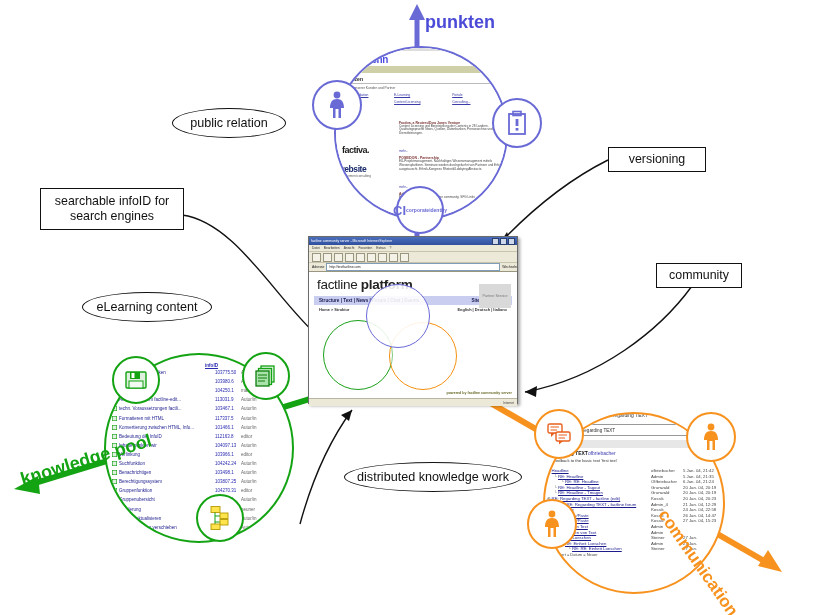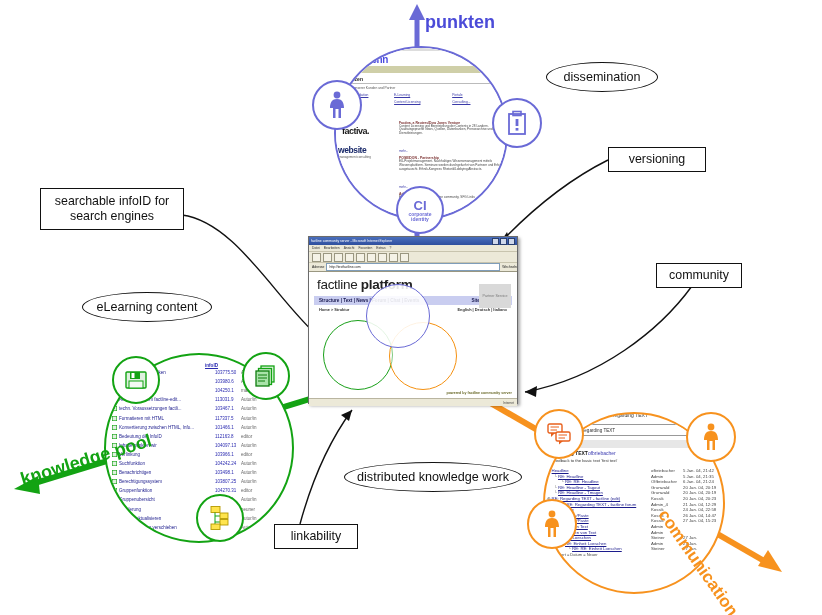--- a/index.html
+++ b/index.html
@@ -70,21 +70,21 @@
   .tc-logo .txt span{color:#8a8a8a;}
   .tc-menu{display:flex;gap:5px;justify-content:flex-end;padding-right:10px;font-size:3.4px;color:#7a2f2f;}
   .tc-band{height:7px;background:#cfcfa8;margin-top:1px;}
   .tc-body{padding:3px 10px 0 14px;}
   .tc-h{font-size:5px;font-weight:bold;color:#222;border-bottom:.5px solid #bbb;padding-bottom:1px;}
   .tc-sub{font-size:3.3px;color:#555;margin-top:2px;}
   .tc-links{display:flex;flex-wrap:wrap;margin-top:3px;}
   .tc-links a{width:33%;font-size:3.3px;color:#3a3aa8;text-decoration:underline;margin-bottom:2.5px;}
   .tc-gs{font-size:3.2px;color:#666;margin-top:2px;}
   .tc-two{display:flex;gap:5px;margin-top:2px;}
-  .tc-brands{width:58px;}
+  .tc-brands{width:58px;margin-top:19px;}
   .tc-brand1{font-size:9px;font-weight:bold;color:#1a1a1a;letter-spacing:-.5px;margin:5px 0 0 6px;}
   .tc-brand2{font-size:8.5px;font-weight:bold;color:#1a2a6a;letter-spacing:-.4px;margin:9px 0 0 2px;}
   .tc-brand3{font-size:3px;color:#555;margin:0 0 0 3px;}
   .tc-col{flex:1;}
   .tc-col h5{margin:0;font-size:3.4px;color:#7a2f2f;}
   .tc-col p{margin:0 0 2px 0;font-size:3.1px;color:#444;line-height:1.25;}
   .tc-col a{font-size:3px;color:#3a3aa8;}
   .tc-abo{font-size:3.2px;color:#777;margin:3px 0 0 8px;}
 
   
@@ -242,21 +242,21 @@
 
   <div class="node blue" style="left:492px;top:98px;width:46px;height:46px;">
     <svg width="20" height="26" viewBox="0 0 20 26">
       <rect x="2" y="4" width="16" height="20" fill="none" stroke="#6a6ad6" stroke-width="1.8"></rect>
       <rect x="6" y="1.5" width="8" height="4" fill="none" stroke="#6a6ad6" stroke-width="1.6"></rect>
       <rect x="8.6" y="9" width="2.8" height="7" fill="#6a6ad6"></rect>
       <rect x="8.6" y="18" width="2.8" height="2.6" fill="#6a6ad6"></rect>
     </svg>
   </div>
 
-  <div class="node blue" style="left:396px;top:186px;width:44px;height:44px;flex-direction:column;line-height:1;">
+  <div class="node blue" style="left:396px;top:186px;width:44px;height:44px;line-height:1;">
     <div style="font-size:13px;font-weight:bold;color:#6a6ad6;">CI</div>
     <div style="font-size:5px;font-weight:bold;color:#6a6ad6;">corporate</div>
     <div style="font-size:5px;font-weight:bold;color:#6a6ad6;">identity</div>
   </div>
 
   <div id="browser">
     <div id="bw-title">
       <div class="t">factline community server - Microsoft Internet Explorer</div>
       <div class="btns">
         <i></i>
@@ -622,36 +622,33 @@
     </svg>
   </div>
 
   <div class="node orange" style="left:527px;top:499px;width:46px;height:46px;">
     <svg width="22" height="28" viewBox="0 0 22 28">
       <circle cx="11" cy="4" r="3.4" fill="#f7921e"></circle>
       <path d="M11 8 C5 8 4 13 4 17 L7 17 L7 27 L9.5 27 L9.5 18 L12.5 18 L12.5 27 L15 27 L15 17 L18 17 C18 13 17 8 11 8 Z" fill="#f7921e"></path>
     </svg>
   </div>
 
-  <div class="oval" id="oval1" style="left: 546px; top: 62px; width: 110px; height: 28px;">
-      <span>dissemination</span>
+  <div class="oval" id="oval0" style="left: 172px; top: 108px; width: 112px; height: 28px;">
+      <span>public relation</span>
     </div>
   <div class="oval" id="oval2" style="left: 82px; top: 292px; width: 128px; height: 28px;">
       <span>eLearning content</span>
     </div>
   <div class="oval" id="oval3" style="left: 344px; top: 462px; width: 176px; height: 28px;">
       <span>distributed knowledge work</span>
     </div>
 
   <div class="rect" id="rect0" style="left: 40px; top: 188px; width: 142px; height: 40px;">
       <span>searchable infoID for search engines</span>
     </div>
   <div class="rect" id="rect1" style="left: 608px; top: 147px; width: 96px; height: 23px;">
       <span>versioning</span>
     </div>
   <div class="rect" id="rect2" style="left: 656px; top: 263px; width: 84px; height: 23px;">
       <span>community</span>
     </div>
-  <div class="rect" id="rect3" style="left: 274px; top: 524px; width: 82px; height: 23px;">
-      <span>linkability</span>
-    </div>
 
 </div>
 
 </body></html>

